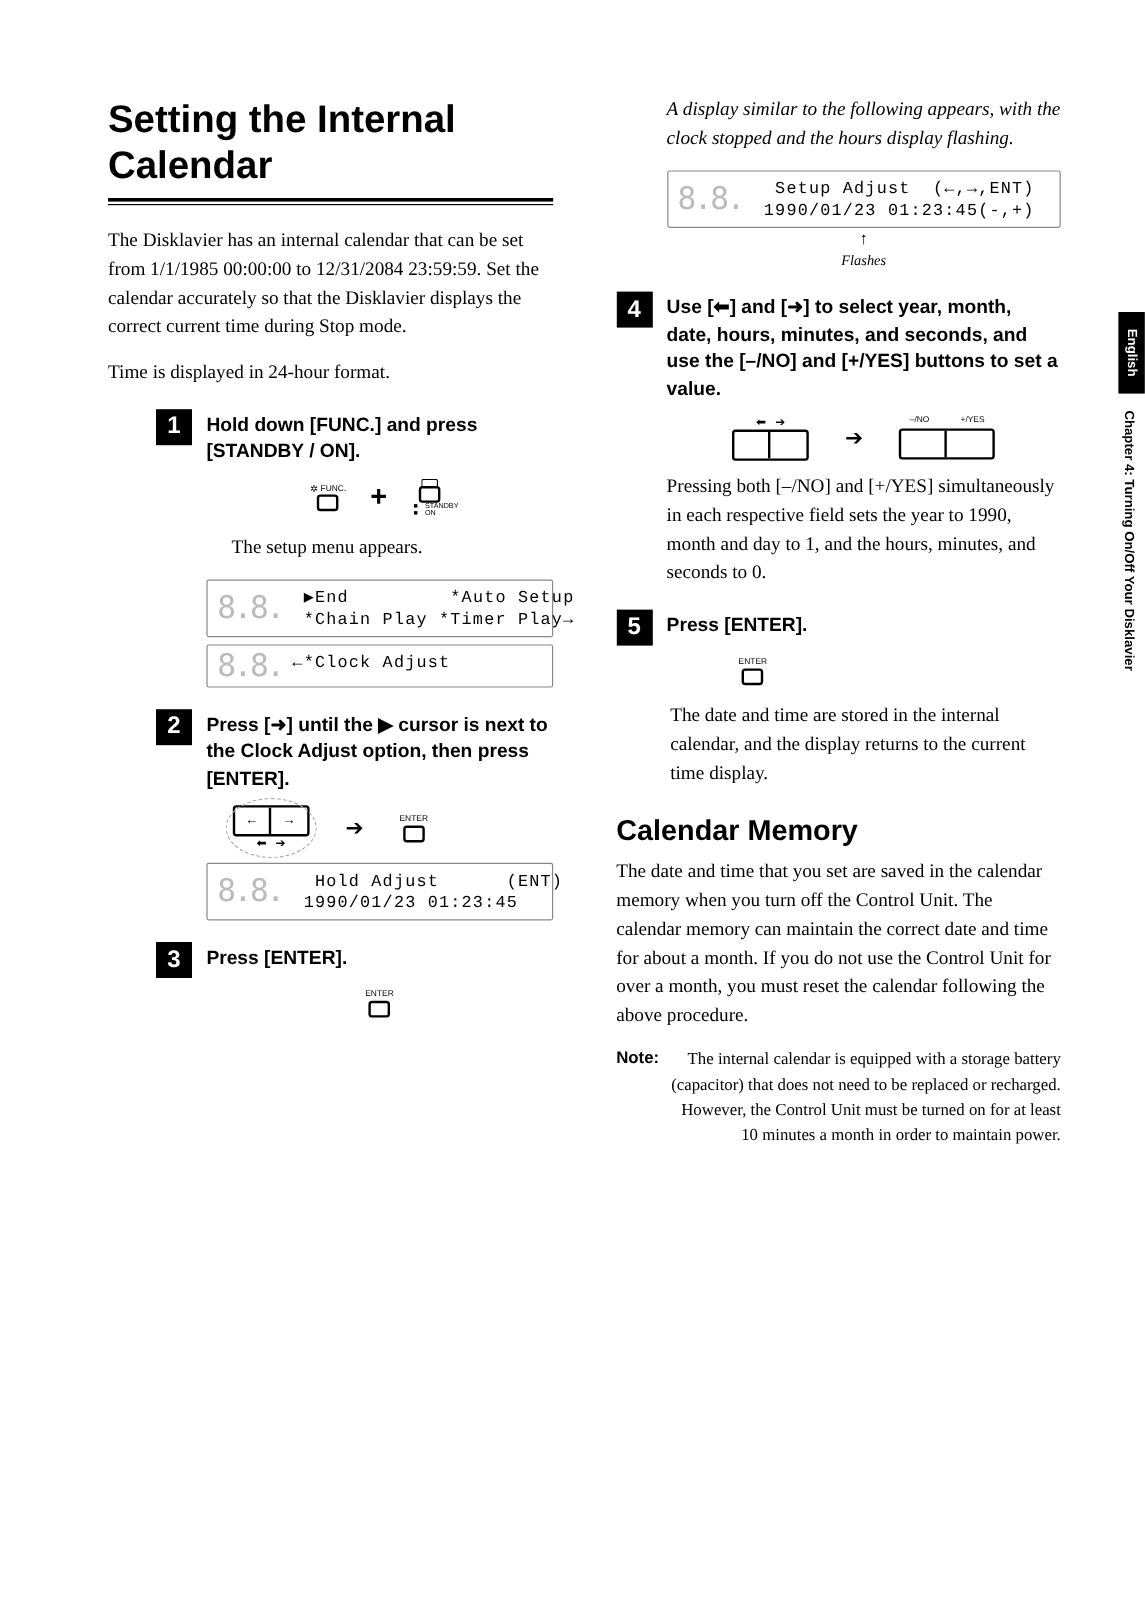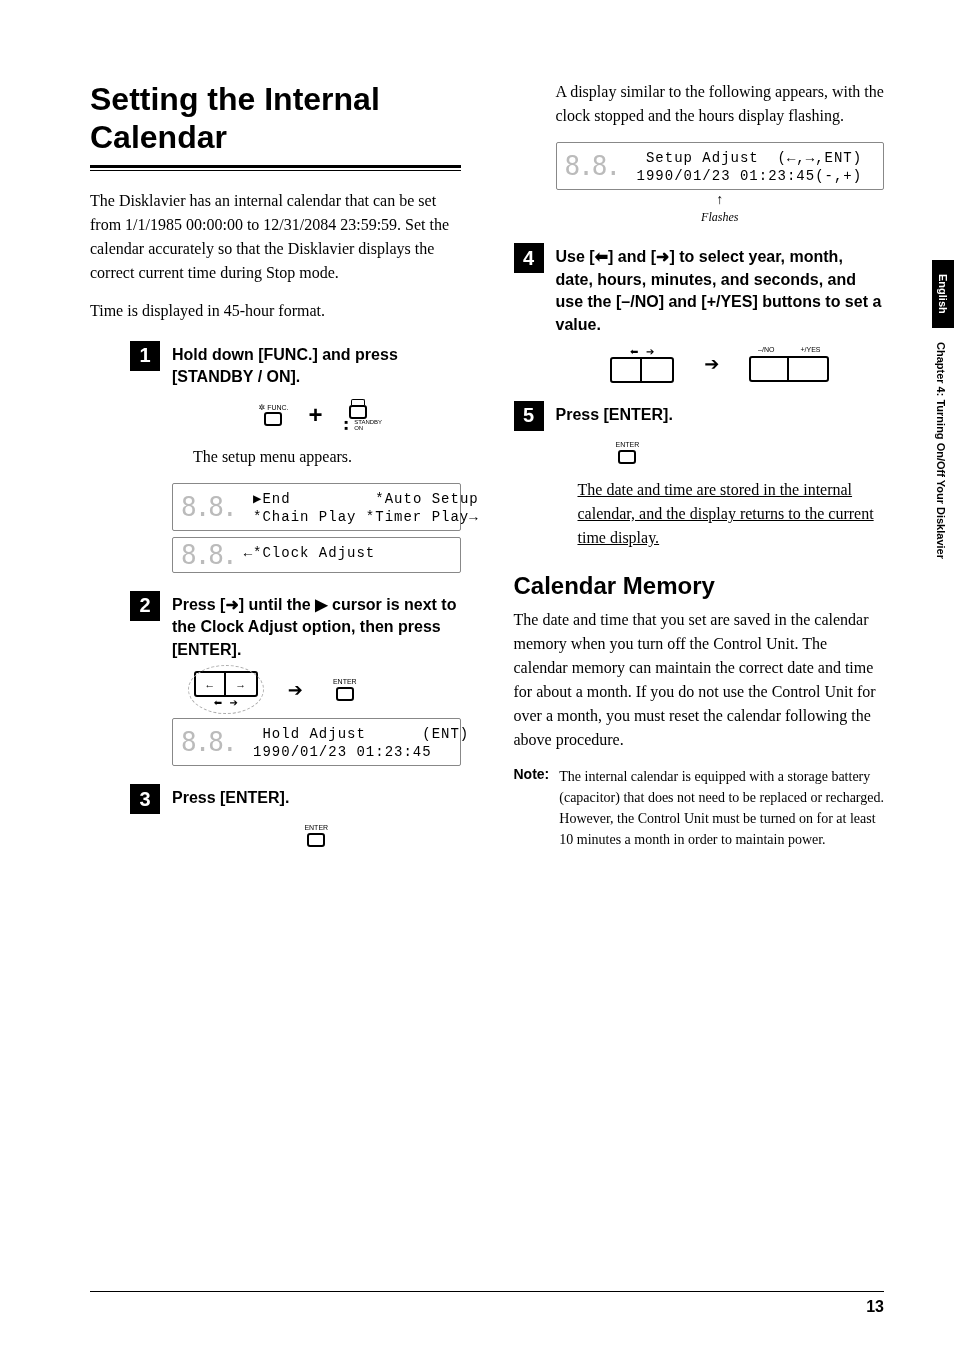--- a/index.html
+++ b/index.html
@@ -167,20 +167,21 @@
   h2.sub-title {
     font-family: Arial, Helvetica, sans-serif;
     font-weight: bold;
     font-size: 24px;
     margin: 22px 0 8px 0;
   }
   .note-row {
     display: flex;
     gap: 10px;
     margin-top: 10px;
+    text-align: right;
   }
   .note-label {
     font-family: Arial, Helvetica, sans-serif;
     font-weight: bold;
     font-size: 14px;
     flex-shrink: 0;
   }
   .note-text {
     font-size: 14px;
     line-height: 1.5;
@@ -259,21 +260,21 @@
 
   <div class="columns">
 
     <div class="col">
       <h1 class="section-title">Setting the Internal Calendar</h1>
       <hr class="title-rule">
 
       <p class="body">The Disklavier has an internal calendar that can be set from 1/1/1985 00:00:00 to 12/31/2084 23:59:59. Set the calendar accurately so that the Disklavier displays the correct current time during Stop mode.</p>
 
 
-      <p class="body">Time is displayed in 45-hour format.</p>
+      <p class="body">Time is displayed in 24-hour format.</p>
 
       <div class="step">
         <div class="step-num">1</div>
         <div class="step-text">Hold down [FUNC.] and press [STANDBY / ON].</div>
       </div>
 
       <div class="fig">
         <span class="btn-icon">
           <span style="display:flex;align-items:center;gap:2px;">
               <span style="font-size:8px;">✲</span>
@@ -339,21 +340,21 @@
 
       <div class="fig" style="justify-content:center;">
         <span class="enter-btn">
           <span class="enter-label">ENTER</span>
           <span class="small-rect"></span>
         </span>
       </div>
     </div>
 
     <div class="col">
-      <p class="body indent" style="margin-left:42px;">A display similar to the following appears, with the clock stopped and the hours display flashing.</p>
+      <p class="body indent" style="margin-left:42px;font-style:italic;">A display similar to the following appears, with the clock stopped and the hours display flashing.</p>
 
       <div class="lcd lcd-col2" style="margin-left:42px;">
         <span class="seg">8.8.</span>
         <span class="lcd-text"><span>  Setup Adjust  (←,→,ENT)</span><br><span> 1990/01/23 01:23:45(-,+)</span></span>
       </div>
       <div class="arrow-under" style="margin-left:42px;">↑</div>
       <div class="flashes" style="margin-left:42px;">Flashes</div>
 
       <div class="step" style="margin-left:0;">
         <div class="step-num">4</div>
@@ -376,43 +377,40 @@
               <span>–/NO</span>
               <span>+/YES</span>
             </div>
           <div class="btn-pair" style="width:80px;">
             <div class="btn-half" style="width:40px;"></div>
               <div class="btn-half" style="width:40px;"></div>
           </div>
         </div>
       </div>
 
+      <p class="body" style="margin-left:42px;">Pressing both [–/NO] and [+/YES] simultaneously in each respective field sets the year to 1990, month and day to 1, and the hours, minutes, and seconds to 0.</p>
 
       <div class="step" style="margin-left:0;">
         <div class="step-num">5</div>
         <div class="step-text">Press [ENTER].</div>
       </div>
 
       <div class="fig" style="margin-left:42px;justify-content:flex-start;padding-left:60px;">
         <span class="enter-btn">
           <span class="enter-label">ENTER</span>
           <span class="small-rect"></span>
         </span>
       </div>
 
-      <p class="body" style="margin-left:64px;text-decoration:underline;">The date and time are stored in the internal calendar, and the display returns to the current time display.</p>
+      <p class="body" style="margin-left:45px;">The date and time are stored in the internal calendar, and the display returns to the current time display.</p>
 
       <h2 class="sub-title">Calendar Memory</h2>
 
       <p class="body">The date and time that you set are saved in the calendar memory when you turn off the Control Unit. The calendar memory can maintain the correct date and time for about a month. If you do not use the Control Unit for over a month, you must reset the calendar following the above procedure.</p>
 
       <div class="note-row">
         <div class="note-label">Note:</div>
         <div class="note-text">The internal calendar is equipped with a storage battery (capacitor) that does not need to be replaced or recharged. However, the Control Unit must be turned on for at least 10 minutes a month in order to maintain power.</div>
       </div>
     </div>
   </div>
 
-  <div class="footer">
-    <hr class="footer-rule">
-    <div class="page-num">13</div>
-  </div>
 </div>
 
 </body></html>

